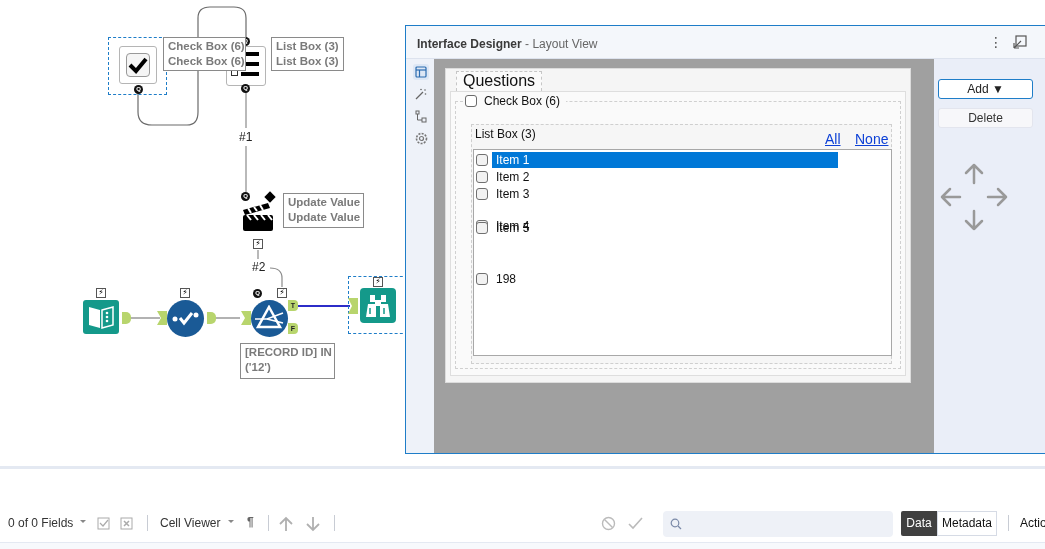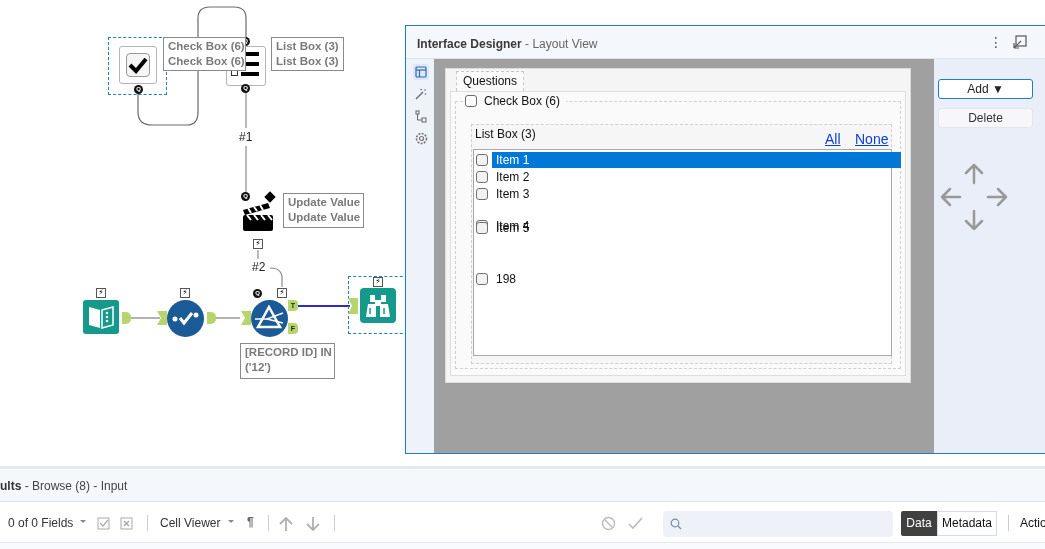--- a/index.html
+++ b/index.html
@@ -30,30 +30,30 @@
   .side-icon { position: absolute; left: 7px; width: 16px; height: 16px; display: flex; align-items: center; justify-content: center; }
   .side-icon.active { background: #dde7f5; border-radius: 3px; }
   .idw-stage { position: absolute; left: 28px; top: 33px; width: 500px; height: 394px; background: #a0a0a0; }
   .idw-right { position: absolute; left: 528px; top: 33px; width: 112px; height: 394px; background: #eaeef8; }
   .btn-add { position: absolute; left: 4px; top: 20px; width: 95px; height: 20px; background: #fff; border: 1px solid #1e7dc8; border-radius: 3px; font-size: 12px; text-align: center; line-height: 18px; color: #222; }
   .btn-delete { position: absolute; left: 4px; top: 49px; width: 95px; height: 20px; background: #f7f7fa; border: 1px solid #e3e5ee; border-radius: 3px; font-size: 12px; text-align: center; line-height: 18px; color: #333; }
   .dpad { position: absolute; left: 4px; top: 102px; width: 72px; height: 72px; }
 
   
   .form { position: absolute; left: 11px; top: 9px; width: 466px; height: 315px; background: #f5f5f5; border: 1px solid #dcdcdc; }
-  .tab-q { position: absolute; left: 10px; top: 2px; height: 20px; padding: 0 6px; border: 1px dashed #c6c6c6; border-bottom: none; background: #fafafa; font-size: 12px; line-height: 18px; color: #111; }
+  .tab-q { position: absolute; left: 10px; top: 2px; height: 20px; padding: 0 6px; border: 1px dashed #c6c6c6; border-bottom: none; background: #fafafa; font-size: 16px; line-height: 18px; color: #111; }
   .tab-body { position: absolute; left: 4px; top: 22px; width: 456px; height: 285px; background: #fafafa; border: 1px solid #dedede; }
   .cb-group { position: absolute; left: 4px; top: 9px; width: 446px; height: 268px; border: 1px dashed #d0d0d0; }
   .cb-legend { position: absolute; left: 7px; top: -8px; background: #fafafa; padding: 0 6px 0 2px; display: flex; align-items: center; gap: 7px; font-size: 12px; color: #111; }
   .chk { width: 12px; height: 12px; border: 1px solid #6b6b6b; border-radius: 3px; background: #fff; display: inline-block; flex: none; }
   .lb-group { position: absolute; left: 15px; top: 22px; width: 421px; height: 240px; border: 1px dashed #cfcfcf; background: #f6f6f6; }
   .lb-title { position: absolute; left: 3px; top: 2px; font-size: 12px; color: #111; }
   .lb-link { position: absolute; top: 6px; font-size: 14px; color: #0b3fd6; text-decoration: underline; }
   .lb-list { position: absolute; left: 1px; top: 24px; width: 419px; height: 207px; background: #fff; border: 1px solid #a8a8a8; }
-  .lb-row { position: absolute; left: 2px; height: 17px; width: 425px; display: flex; align-items: center; }
+  .lb-row { position: absolute; left: 2px; height: 17px; width: 362px; display: flex; align-items: center; }
   .lb-row .chk { background: #f2f2f2; border-color: #707070; }
   .lb-row .lbl { margin-left: 4px; padding: 0 4px; font-size: 12px; color: #111; line-height: 16px; flex: 1; }
   .lb-row.sel .lbl { background: #0078d7; color: #fff; }
 
   
   .res-sep { position: absolute; left: 0; top: 466px; width: 1045px; height: 3px; background: #e4e9f2; }
   .res-head { position: absolute; left: 0; top: 469px; width: 1045px; height: 33px; background: #f4f7fb; border-bottom: 1px solid #dde3ee; }
   .res-title { position: absolute; left: 0; top: 10px; font-size: 12px; color: #444; }
   .res-title b { color: #333; }
   .res-bar { position: absolute; left: 0; top: 502px; width: 1045px; height: 41px; background: #ffffff; border-bottom: 1px solid #e4e9f2; }
@@ -281,23 +281,20 @@
           <path d="M36,4 L36,22 M28,12 L36,4 L44,12"></path>
           <path d="M36,50 L36,68 M28,60 L36,68 L44,60"></path>
           <path d="M4,36 L22,36 M12,28 L4,36 L12,44"></path>
           <path d="M50,36 L68,36 M60,28 L68,36 L60,44"></path>
         </g>
       </svg>
     </div>
   </div>
 
   <div class="res-sep"></div>
-  <div class="res-head">
-    <div class="res-title"><b>ults</b><span> - Browse (8) - Input</span></div>
-  </div>
   <div class="res-bar">
     <div class="tb-item" style="left:8px;">0 of 0 Fields</div>
     <div class="tb-caret" style="left:80px;"></div>
     <svg style="position:absolute;left:97px;top:15px;" width="13" height="13" viewBox="0 0 13 13">
         <rect x="1" y="1" width="11" height="11" fill="none" stroke="#aaa"></rect>
         <path d="M3,6 L6,9 L11,3" fill="none" stroke="#aaa" stroke-width="1.2"></path>
       </svg>
     <svg style="position:absolute;left:120px;top:15px;" width="13" height="13" viewBox="0 0 13 13">
         <rect x="1" y="1" width="11" height="11" fill="none" stroke="#aaa"></rect>
         <path d="M4,4 L9,9 M9,4 L4,9" stroke="#aaa" stroke-width="1.5"></path>

